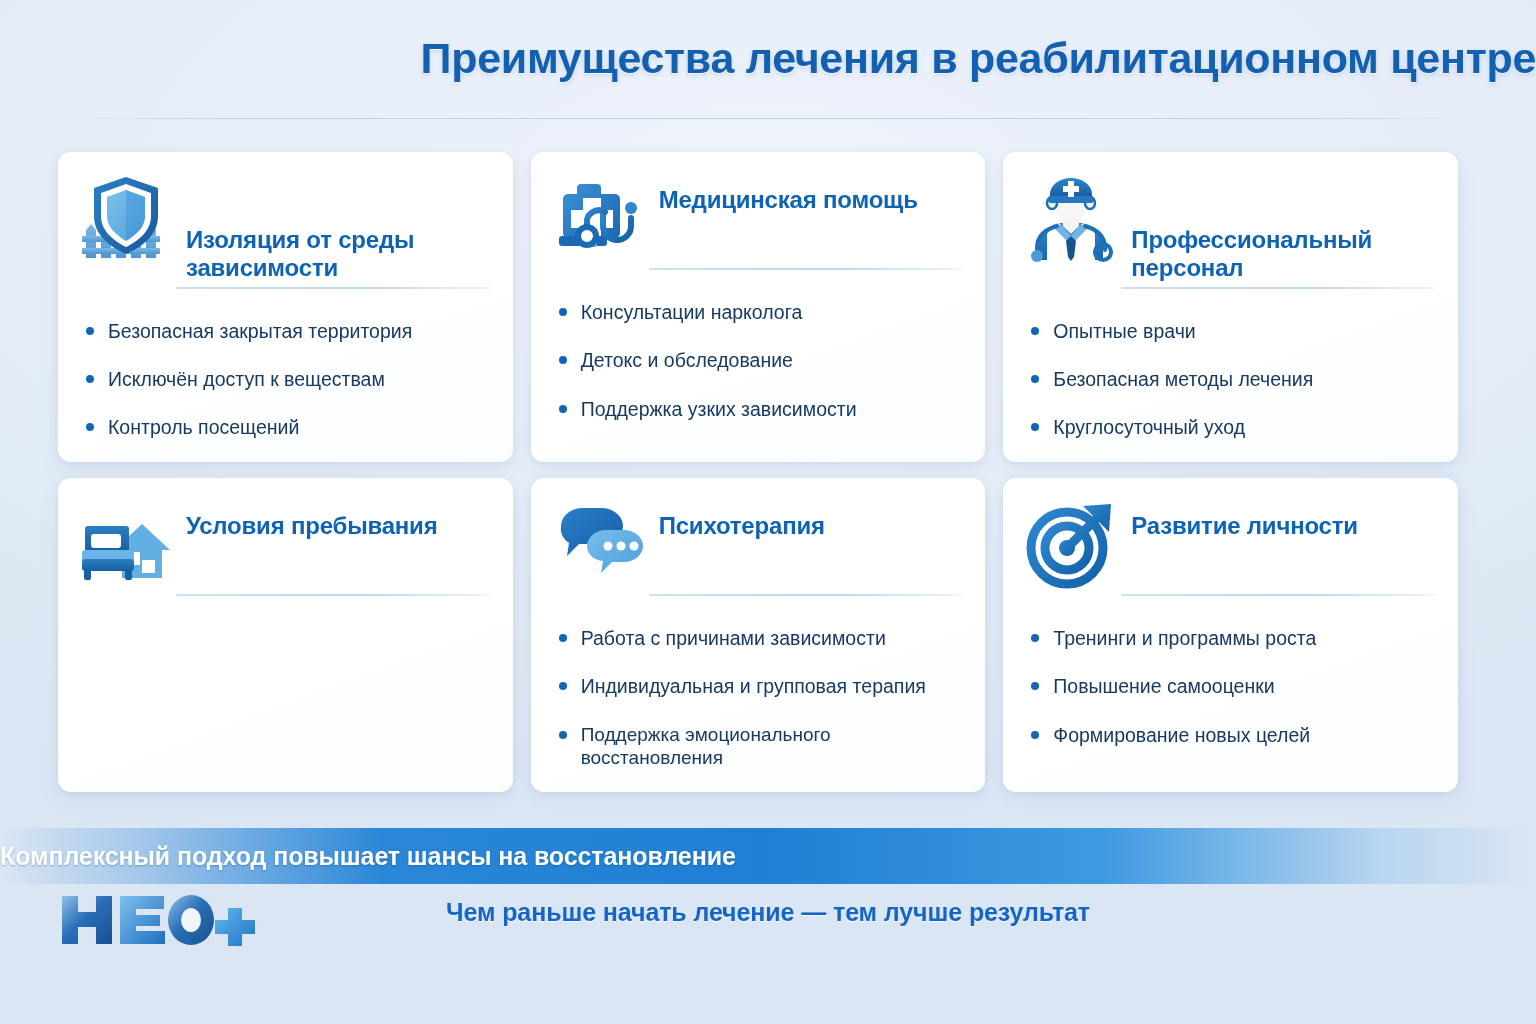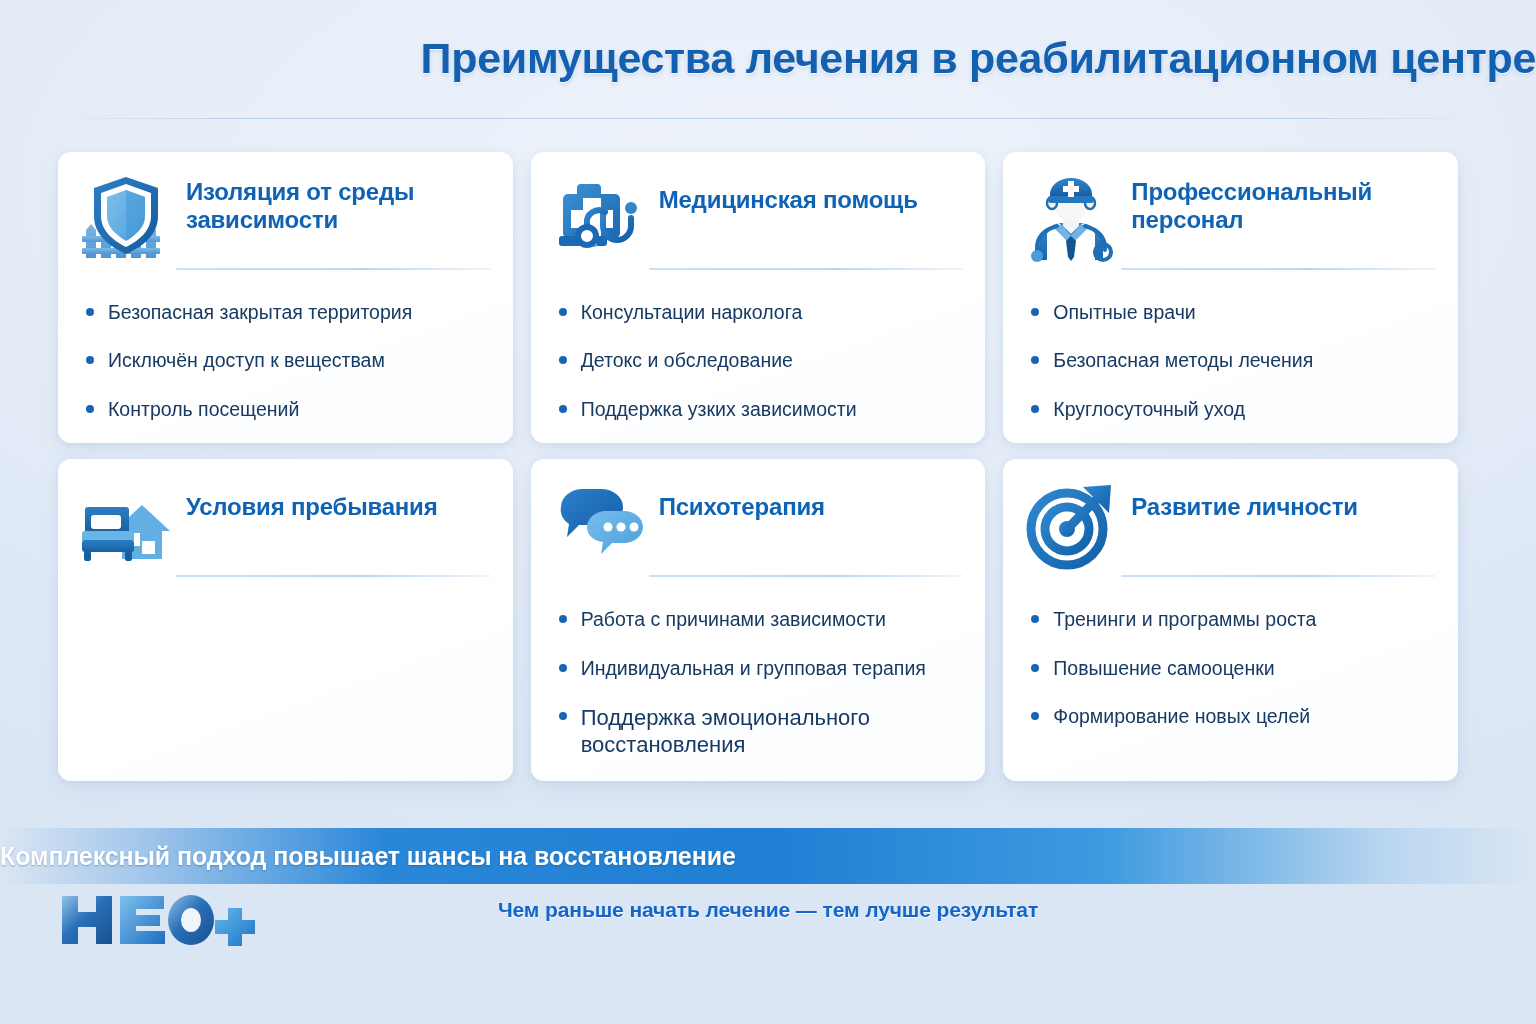--- a/index.html
+++ b/index.html
@@ -43,36 +43,36 @@
   }
   .card-head{
     display:flex;align-items:flex-start;gap:14px;min-height:88px;
   }
   .icon-box{width:92px;min-width:92px;height:92px;position:relative;}
   .icon-box svg{display:block;width:92px;height:92px;}
   .card-title{
     font-size:24px;font-weight:bold;color:#0f63b5;line-height:1.18;
     padding-top:14px;letter-spacing:-.2px;
   }
-  .card-title.two-line{padding-top:6px;}
+  .card-title.two-line{padding-top:6px;margin-top:48px;}
   .divider{
     height:2px;margin:4px 0 0 96px;border-radius:2px;
     background:linear-gradient(to right,#cfe0f2 0%, #bed6ee 60%, rgba(190,214,238,.25) 100%);
   }
   .bullets{list-style:none;margin:30px 0 0 0;padding:0;}
   .bullets li{
     position:relative;padding-left:28px;margin-bottom:24px;
     font-size:19.5px;color:#173a63;line-height:1.25;
   }
   .bullets li:last-child{margin-bottom:0;}
   .bullets li::before{
     content:"";position:absolute;left:6px;top:8px;width:8px;height:8px;
     border-radius:50%;background:#1565b5;
   }
-  .bullets li.small{font-size:22px;}
+  .bullets li.small{font-size:19px;}
 
   
   .banner{
     position:absolute;left:0;right:0;top:828px;height:56px;
     background:linear-gradient(to right,
       rgba(219,233,248,0) 0%,
       rgba(120,175,228,.55) 9%,
       #2a87d8 25%,
       #1f7fd3 50%,
       #3f9ae0 72%,
@@ -87,21 +87,21 @@
 
   
   .footer{
     position:absolute;left:0;right:0;top:884px;height:90px;
   }
   .logo{
     position:absolute;left:56px;top:6px;width:200px;height:60px;
   }
   .footer-tag{
     position:absolute;left:0;right:0;top:14px;text-align:center;
-    font-size:21px;font-weight:bold;color:#1565c8;letter-spacing:-.1px;
+    font-size:25px;font-weight:bold;color:#1565c8;letter-spacing:-.1px;
     text-shadow:0 1px 0 rgba(255,255,255,.8);
   }
 </style>
 </head>
 <body>
 
 <div class="sheet">
 
   <div class="title-wrap">
     <div class="page-title">Преимущества лечения в реабилитационном центре</div>

